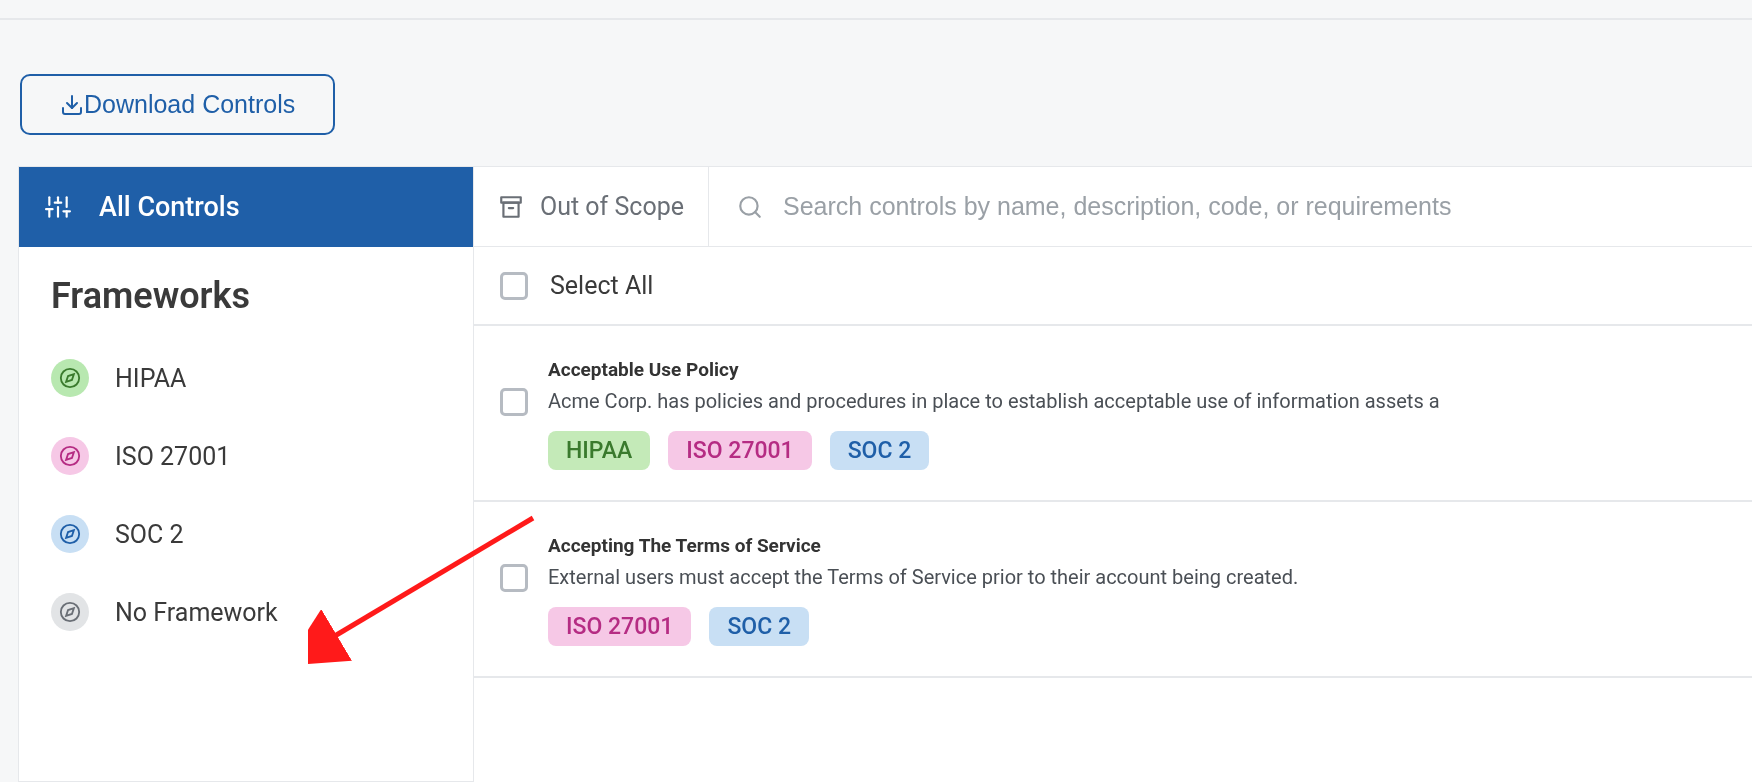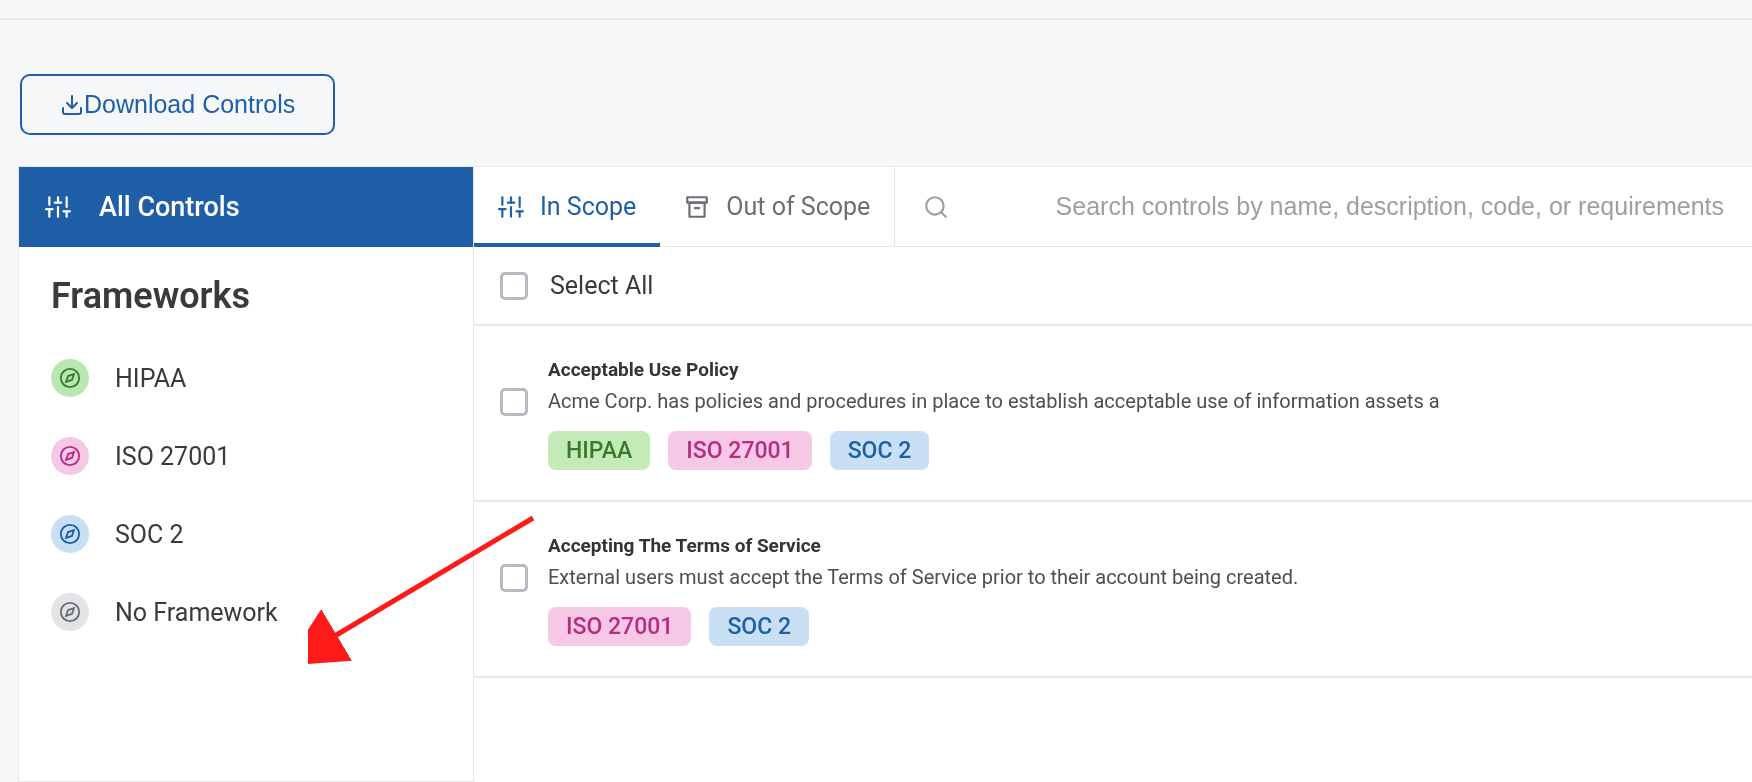--- a/index.html
+++ b/index.html
@@ -134,21 +134,20 @@
     gap: 20px;
     padding: 0 28px;
   }
   .search-icon { width: 26px; height: 26px; color: #9aa0a6; }
   .search-input {
     flex: 1;
     border: none;
     outline: none;
     font-size: 25px;
     background: transparent;
-    text-align: right;
   }
   .search-input::placeholder { color: #9aa0a6; }
 
   .select-all {
     display: flex;
     align-items: center;
     gap: 22px;
     padding: 24px 26px;
     border-bottom: 2px solid #e6e8eb;
   }
@@ -263,34 +262,20 @@
       </svg>
     </div>
     <span class="fw-item-label">No Framework</span>
         </div>
       </div>
   </aside>
 
   <main class="main">
     <div class="topbar">
       <div class="scope-tabs">
-        <div class="tab active">
-          <svg class="sliders-icon" viewBox="0 0 24 24" fill="none" stroke="currentColor" stroke-width="2" stroke-linecap="round">
-            <line x1="4" y1="21" x2="4" y2="14"></line>
-              <line x1="4" y1="10" x2="4" y2="3"></line>
-            <line x1="12" y1="21" x2="12" y2="12"></line>
-              <line x1="12" y1="8" x2="12" y2="3"></line>
-            <line x1="20" y1="21" x2="20" y2="16"></line>
-              <line x1="20" y1="12" x2="20" y2="3"></line>
-            <line x1="1" y1="14" x2="7" y2="14"></line>
-              <line x1="9" y1="8" x2="15" y2="8"></line>
-              <line x1="17" y1="16" x2="23" y2="16"></line>
-          </svg>
-          <span>In Scope</span>
-        </div>
         <div class="tab inactive">
           <svg class="archive-icon" viewBox="0 0 24 24" fill="none" stroke="currentColor" stroke-width="2" stroke-linecap="round" stroke-linejoin="round">
             <rect x="3" y="3" width="18" height="5"></rect>
             <rect x="5" y="8" width="14" height="13"></rect>
             <line x1="10" y1="13" x2="14" y2="13"></line>
           </svg>
           <span>Out of Scope</span>
         </div>
       </div>
       <div class="search-wrap">

